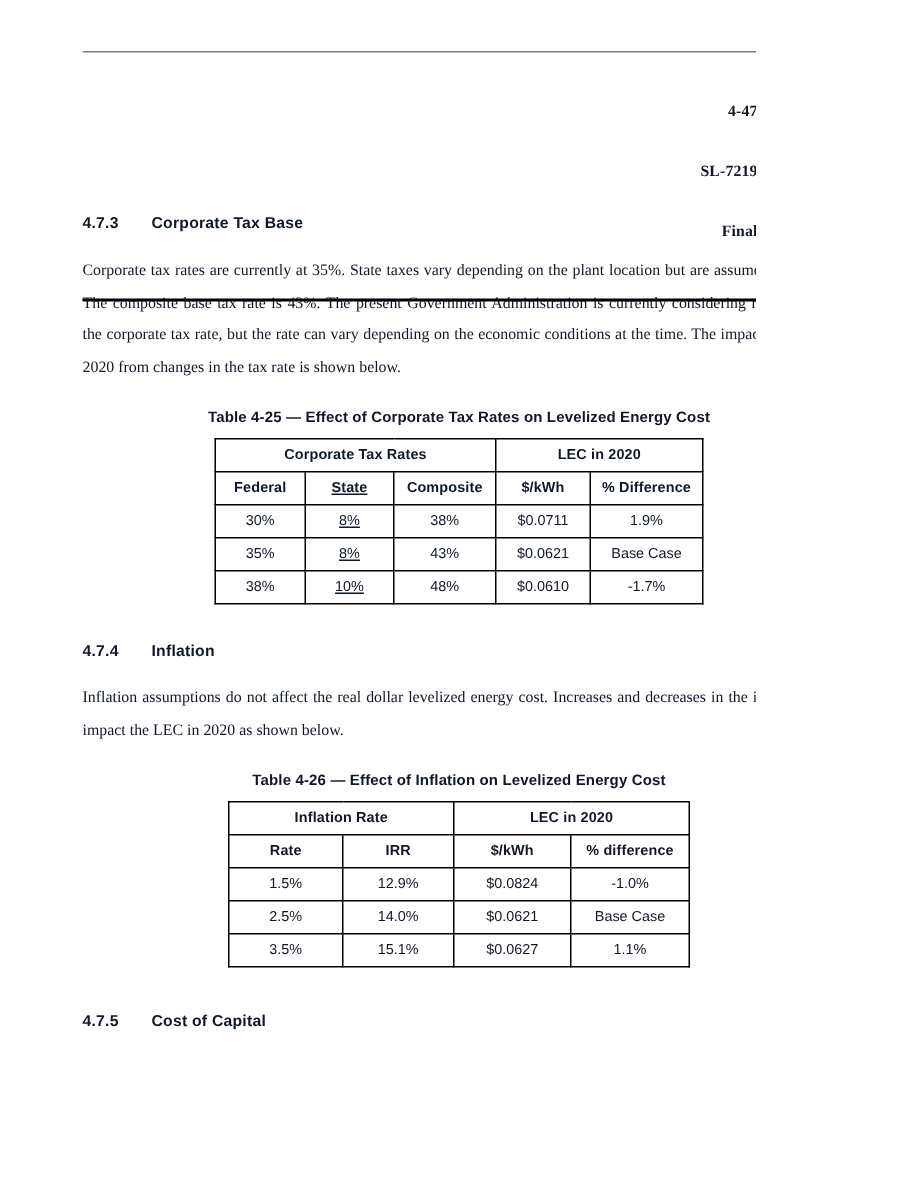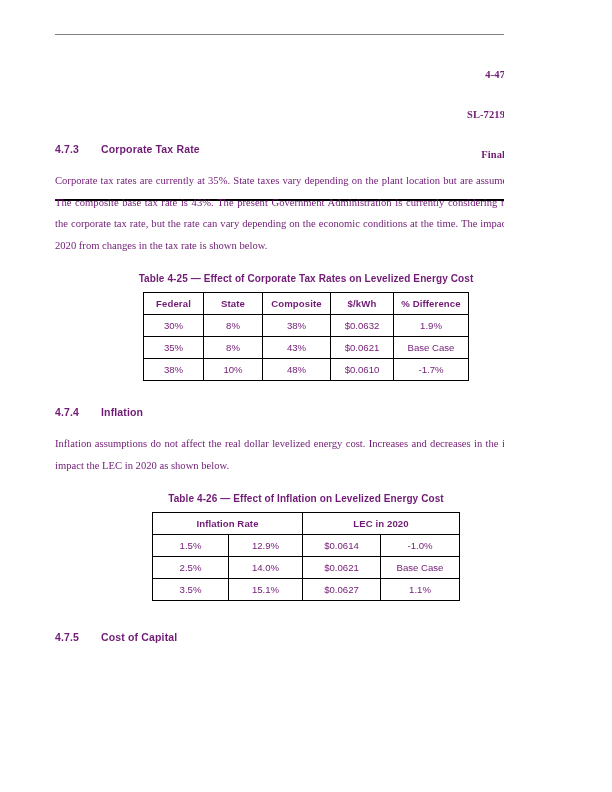--- a/index.html
+++ b/index.html
@@ -7,21 +7,21 @@
     padding: 0;
     background: #ffffff;
   }
   .page {
     position: relative;
     width: 504px;
     height: 792px;
     background: #ffffff;
     overflow: hidden;
     font-family: "Liberation Serif", "DejaVu Serif", serif;
-    color: #701a75;
+    color: #0f172a;
   }
 
   
   .header-block {
     position: absolute;
     left: 55px;
     top: 34px;
     width: 502px;
   }
   .rule-top {
@@ -120,21 +120,21 @@
   table.data-table th {
     font-weight: bold;
     letter-spacing: 0.1px;
   }
   table.data-table td {
     font-weight: normal;
   }
 
   
   table.t25 th.c0, table.t25 td.c0 { width: 59px; }
-  table.t25 th.c1, table.t25 td.c1 { width: 58px; }
+  table.t25 th.c1, table.t25 td.c1 { width: 58px; text-decoration: underline; }
   table.t25 th.c2, table.t25 td.c2 { width: 67px; }
   table.t25 th.c3, table.t25 td.c3 { width: 62px; }
   table.t25 th.c4, table.t25 td.c4 { width: 74px; }
 
   
   table.t26 th.c0, table.t26 td.c0 { width: 75px; }
   table.t26 th.c1, table.t26 td.c1 { width: 73px; }
   table.t26 th.c2, table.t26 td.c2 { width: 77px; }
   table.t26 th.c3, table.t26 td.c3 { width: 78px; }
 </style>
@@ -149,46 +149,50 @@
       <div>4-47</div>
       <div>SL-7219</div>
       <div>Final</div>
     </div>
     <hr class="rule-bottom">
   </div>
 
   <div class="content">
 
     <h2 class="section-heading">
-      <span class="sec-num">4.7.3</span><span>Corporate Tax Rate</span>
+      <span class="sec-num">4.7.3</span><span>Corporate Tax Base</span>
     </h2>
     <div class="gap-after-heading"></div>
     <p class="body-text">Corporate tax rates are currently at 35%. State taxes vary depending on the plant location but are assumed to be 8%. The composite base tax rate is 43%. The present Government Administration is currently considering reductions in the corporate tax rate, but the rate can vary depending on the economic conditions at the time. The impact on LEC in 2020 from changes in the tax rate is shown below.</p>
 
     <div class="gap-para-to-caption"></div>
 
     <div class="table-caption">Table 4-25 — Effect of Corporate Tax Rates on Levelized Energy Cost</div>
     <div class="gap-caption"></div>
     <div class="table-wrap">
       <table class="data-table t25">
         <thead>
           <tr>
+            <th colspan="3">Corporate Tax Rates</th>
+            <th colspan="2">LEC in 2020</th>
+          </tr>
+          <tr>
             <th class="c0">Federal</th>
             <th class="c1">State</th>
             <th class="c2">Composite</th>
             <th class="c3">$/kWh</th>
             <th class="c4">% Difference</th>
           </tr>
         </thead>
         <tbody>
           <tr>
             <td class="c0">30%</td>
             <td class="c1">8%</td>
             <td class="c2">38%</td>
-            <td class="c3">$0.0632</td>
+            <td class="c3">$0.0711</td>
             <td class="c4">1.9%</td>
           </tr>
           <tr>
             <td class="c0">35%</td>
             <td class="c1">8%</td>
             <td class="c2">43%</td>
             <td class="c3">$0.0621</td>
             <td class="c4">Base Case</td>
           </tr>
           <tr>
@@ -214,26 +218,32 @@
 
     <div class="table-caption">Table 4-26 — Effect of Inflation on Levelized Energy Cost</div>
     <div class="gap-caption"></div>
     <div class="table-wrap">
       <table class="data-table t26">
         <thead>
           <tr>
             <th colspan="2">Inflation Rate</th>
             <th colspan="2">LEC in 2020</th>
           </tr>
+          <tr>
+            <th class="c0">Rate</th>
+            <th class="c1">IRR</th>
+            <th class="c2">$/kWh</th>
+            <th class="c3">% difference</th>
+          </tr>
         </thead>
         <tbody>
           <tr>
             <td class="c0">1.5%</td>
             <td class="c1">12.9%</td>
-            <td class="c2">$0.0614</td>
+            <td class="c2">$0.0824</td>
             <td class="c3">-1.0%</td>
           </tr>
           <tr>
             <td class="c0">2.5%</td>
             <td class="c1">14.0%</td>
             <td class="c2">$0.0621</td>
             <td class="c3">Base Case</td>
           </tr>
           <tr>
             <td class="c0">3.5%</td>

